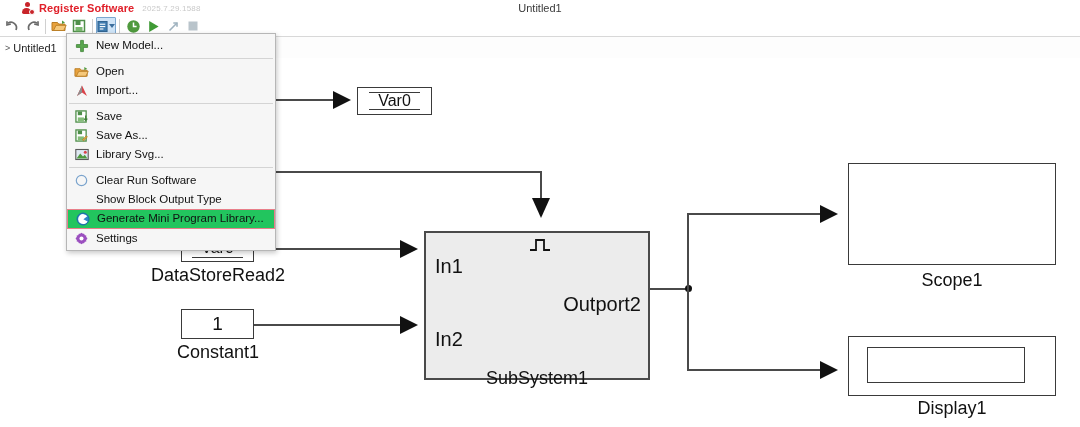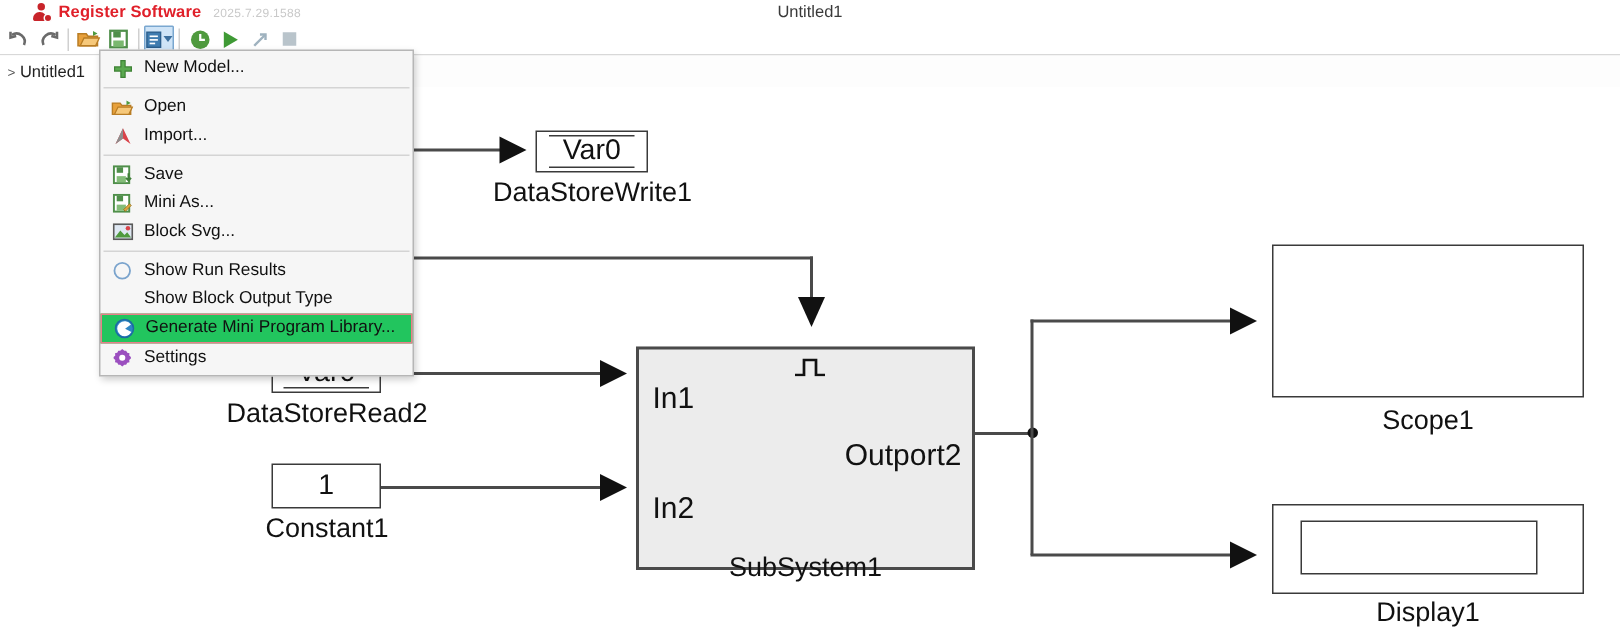--- a/index.html
+++ b/index.html
@@ -61,21 +61,21 @@
   .blk{position:absolute;box-sizing:border-box;}
   .blk-label{
     position:absolute;text-align:center;font-size:18px;color:#111;
     white-space:nowrap;
   }
 
   
   .ds-block{
     background:#ffffff;border:1.6px solid #3a3a3a;
     display:flex;align-items:center;justify-content:center;
-    font-size:19px;color:#111;
+    font-size:16px;color:#111;
   }
   .ds-inner{
     border-top:1.6px solid #3a3a3a;border-bottom:1.6px solid #3a3a3a;
     padding:0 9px;line-height:1.05;
   }
   .const-block{
     background:#ffffff;border:1.6px solid #3a3a3a;
     display:flex;align-items:center;justify-content:center;
     font-size:19px;color:#111;
   }
@@ -221,21 +221,20 @@
 </div>
 
 <div class="canvas">
 
   <div class="wire h" style="left:274px;top:41px;width:62px;"></div>
   <div class="arrow-r" style="left:333px;top:33px;"></div>
 
   <div class="blk ds-block" style="left:357px;top:29px;width:75px;height:28px;">
     <span class="ds-inner">Var0</span>
   </div>
-  <div class="blk-label" style="left:315px;top:60px;width:160px;">DataStoreWrite1</div>
 
   <div class="wire h" style="left:274px;top:113px;width:268px;"></div>
   <div class="wire v" style="left:540px;top:113px;height:32px;"></div>
   <div class="arrow-d" style="left:532px;top:140px;"></div>
 
   <div class="blk ds-block" style="left:181px;top:177px;width:73px;height:27px;">
     <span class="ds-inner">Var0</span>
   </div>
   <div class="blk-label" style="left:138px;top:207px;width:160px;">DataStoreRead2</div>
 
@@ -327,42 +326,42 @@
 
   <div class="mi">
     <span class="ico">
       <svg width="13" height="13" viewBox="0 0 14 14">
         <rect x="1" y="1" width="11" height="12" fill="#fff" stroke="#4f8f4a" stroke-width="1.4"></rect>
         <rect x="3" y="1.6" width="4.6" height="4" fill="#4f8f4a"></rect>
         <rect x="3" y="8" width="6.6" height="4.4" fill="#84bd79"></rect>
         <path d="M9.2 12.8 L13.4 8.6 L12.2 7.4 L8 11.6 Z" fill="#e2a93f" stroke="#9b7520" stroke-width=".7"></path>
       </svg>
     </span>
-    <span class="txt">Mini As...</span>
+    <span class="txt">Save As...</span>
   </div>
 
   <div class="mi">
     <span class="ico">
       <svg width="14" height="13" viewBox="0 0 14 13">
         <rect x=".8" y="1.5" width="12.4" height="10" fill="#dfe8f3" stroke="#5a5a5a" stroke-width="1.1"></rect>
         <path d="M1.6 10.4 L5.2 5.6 L8 8.6 L9.8 6.8 L12.4 10.4 Z" fill="#4f9a3e"></path>
         <circle cx="10.3" cy="4.2" r="1.5" fill="#d9434a"></circle>
       </svg>
     </span>
-    <span class="txt">Block Svg...</span>
+    <span class="txt">Library Svg...</span>
   </div>
   <div class="msep"></div>
 
   <div class="mi">
     <span class="ico">
       <svg width="13" height="13" viewBox="0 0 14 14">
         <circle cx="7" cy="7" r="5.6" fill="none" stroke="#7ba4cd" stroke-width="1.3"></circle>
       </svg>
     </span>
-    <span class="txt">Show Run Results</span>
+    <span class="txt">Clear Run Software</span>
   </div>
 
   <div class="mi">
     <span class="ico"></span>
     <span class="txt">Show Block Output Type</span>
   </div>
 
   <div class="mi hl">
     <span class="ico">
       <svg width="14" height="14" viewBox="0 0 14 14">

